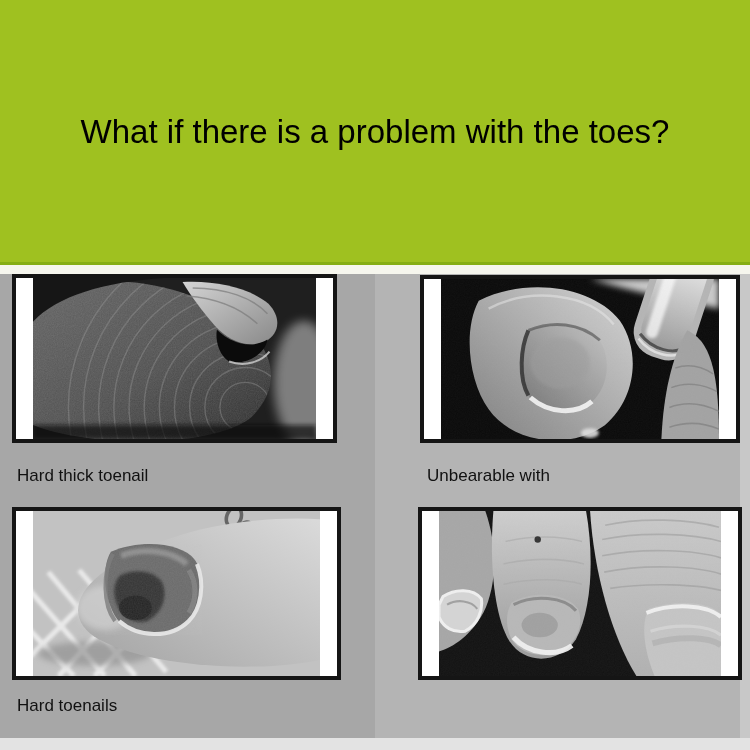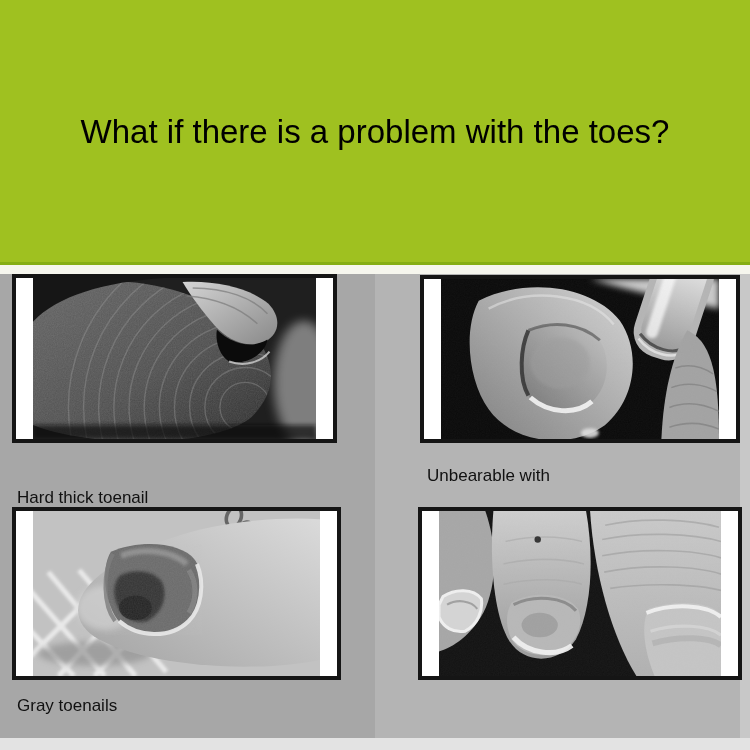--- a/index.html
+++ b/index.html
@@ -50,21 +50,21 @@
   .figure svg{width:100%;height:100%;display:block;}
   .f1{left:12px;top:0;width:325px;height:169px;}
   .f2{left:420px;top:1px;width:320px;height:168px;}
   .f3{left:12px;top:233px;width:329px;height:173px;}
   .f4{left:418px;top:233px;width:324px;height:173px;}
   
   .caption{
     position:absolute;font-size:17px;line-height:21px;
     color:var(--caption-text,#111);white-space:nowrap;
   }
-  .c1l{left:17px;top:191px;margin-top:22px;}
+  .c1l{left:17px;top:191px;}
   .c1r{left:427px;top:191px;}
   .c2l{left:17px;top:421px;}
   .c2r{left:427px;top:421px;}
 </style>
 </head>
 <body>
 
 <div class="canvas">
 
   <div class="header">
@@ -275,16 +275,16 @@
         <path d="M208,96 C238,86 272,90 280,102 L280,162 L214,162 C204,138 200,112 208,96 Z" fill="#c4c4c4"></path>
         <path d="M206,100 C232,90 266,92 280,104" stroke="#f0f0f0" stroke-width="4" fill="none" opacity="0.95"></path>
         <path d="M210,118 C236,110 268,112 280,122" stroke="#d8d8d8" stroke-width="3" fill="none" opacity="0.7"></path>
         <path d="M212,130 C240,122 270,124 280,132" stroke="#a0a0a0" stroke-width="6" fill="none" opacity="0.4"></path>
         <rect width="280" height="162" filter="url(#f4noise)" opacity="0.13"></rect>
       </svg>
     </div>
 
     <div class="caption c1l">Hard thick toenail</div>
     <div class="caption c1r">Unbearable with</div>
-    <div class="caption c2l">Gray toenails</div>
+    <div class="caption c2l">Hard toenails</div>
 
   </div>
 </div>
 
 </body></html>

